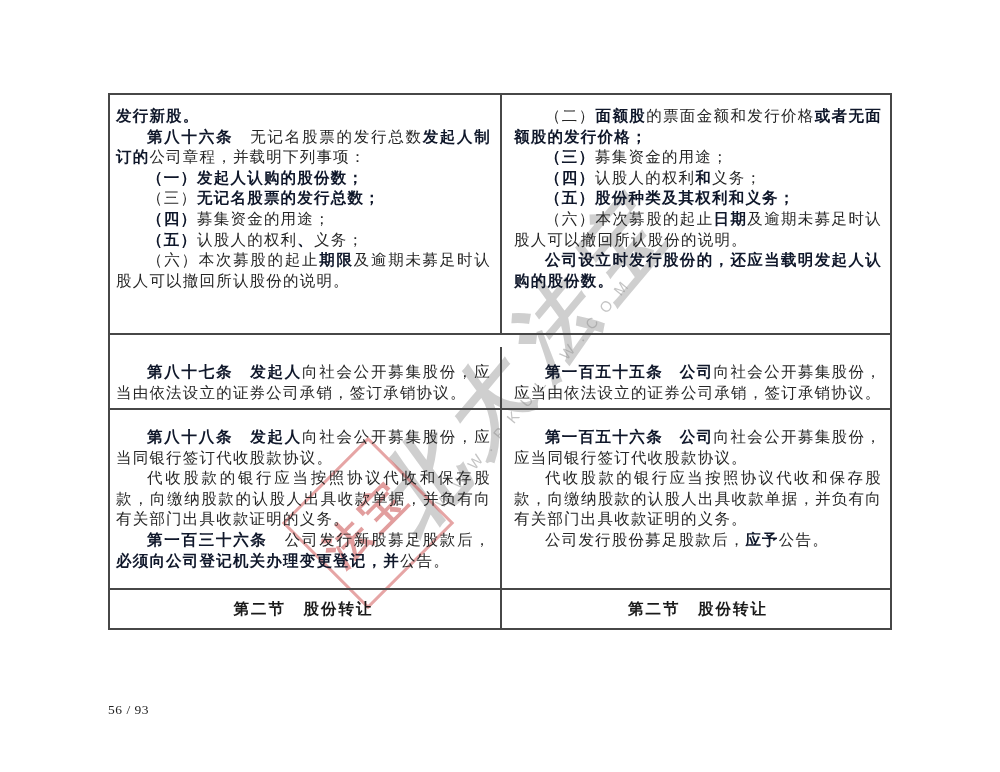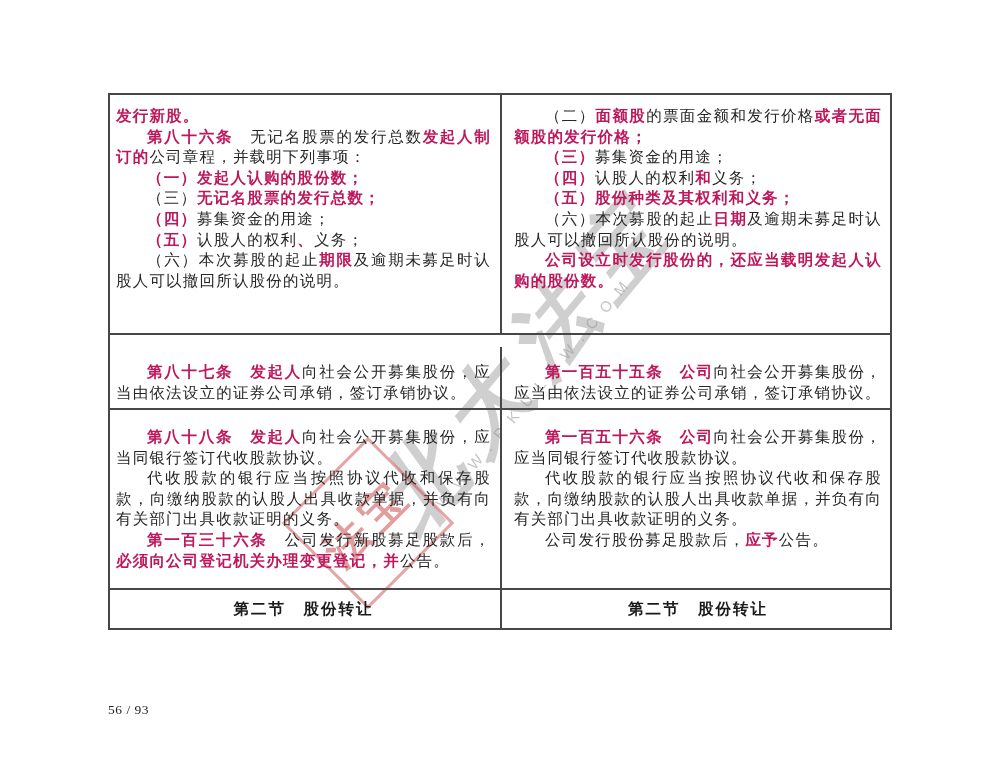--- a/index.html
+++ b/index.html
@@ -111,21 +111,21 @@
     text-justify: inter-ideograph;
     color: #262626;
   }
   .para.indent { text-indent: 2em; }
   .para.center {
     text-align: center;
     text-indent: 0;
   }
   .seg-n { color: #262626; }
   .seg-r {
-    color: #be185d;
+    color: #0f172a;
     font-weight: 700;
     font-family: "Liberation Sans", "DejaVu Sans", sans-serif;
   }
   .seg-h {
     color: #1a1a1a;
     font-weight: 700;
     letter-spacing: 2px;
   }
 
   

